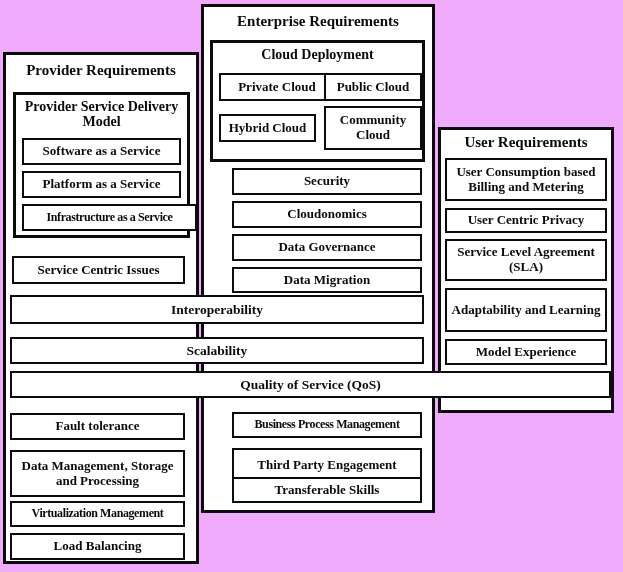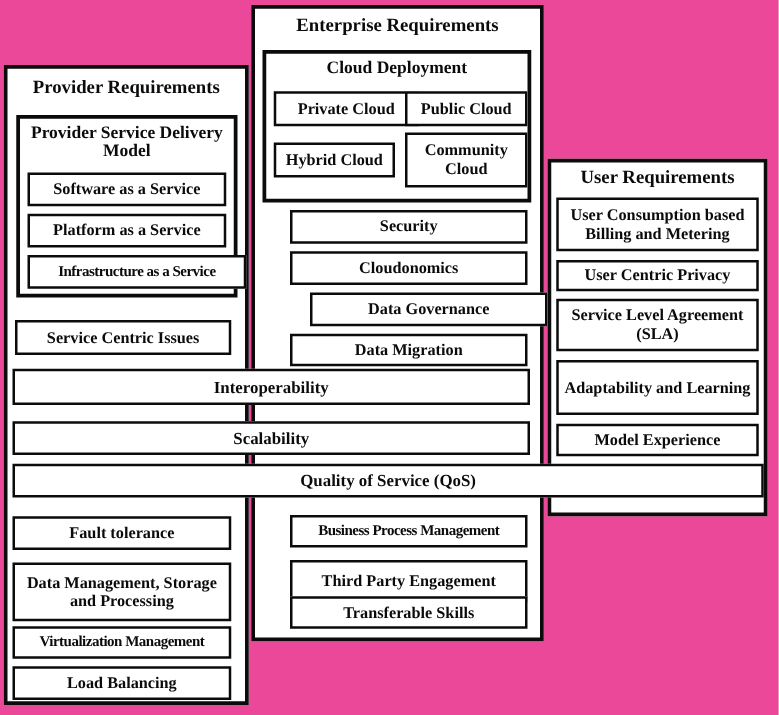--- a/index.html
+++ b/index.html
@@ -1,20 +1,20 @@
 <!DOCTYPE html>
 <html><head>
 <meta charset="utf-8">
 <style>
   html, body { margin: 0; padding: 0; background: #ffffff; }
   #canvas {
     position: relative;
     width: 623px;
     height: 572px;
-    background: #ec4899;
+    background: #f0abfc;
     font-family: "Liberation Serif", "DejaVu Serif", serif;
     font-weight: bold;
     color: #0b0b0b;
     overflow: hidden;
   }
   .cbox {               
     position: absolute;
     box-sizing: border-box;
     border: 3px solid #0b0b0b;
     background: #ffffff;
@@ -79,21 +79,21 @@
   <div class="box nowrap" style="left:10px; top:533px; width:175px; height:27px;">Load Balancing</div>
 
   <div class="cbox" style="left:210px; top:40px; width:215px; height:122px;"></div>
   <div class="title subtitle" style="left:210px; top:47px; width:215px;">Cloud Deployment</div>
   <div class="box nowrap" style="left:219px; top:73px; width:116px; height:28px;">Private Cloud</div>
   <div class="box nowrap" style="left:324px; top:73px; width:98px; height:28px;">Public Cloud</div>
   <div class="box nowrap" style="left:219px; top:114px; width:97px; height:28px;">Hybrid Cloud</div>
   <div class="box" style="left:324px; top:106px; width:98px; height:44px;">Community Cloud</div>
   <div class="box nowrap" style="left:232px; top:168px; width:190px; height:27px;">Security</div>
   <div class="box nowrap" style="left:232px; top:201px; width:190px; height:27px;">Cloudonomics</div>
-  <div class="box nowrap" style="left:232px; top:234px; width:190px; height:27px;margin-left:16px;">Data Governance</div>
+  <div class="box nowrap" style="left:232px; top:234px; width:190px; height:27px;">Data Governance</div>
   <div class="box nowrap" style="left:232px; top:267px; width:190px; height:26px;">Data Migration</div>
   <div class="box nowrap tight" style="left:232px; top:412px; width:190px; height:26px;">Business Process Management</div>
   <div class="box nowrap" style="left:232px; top:448px; width:190px; height:34px;">Third Party Engagement</div>
   <div class="box nowrap" style="left:232px; top:477px; width:190px; height:26px;">Transferable Skills</div>
 
   <div class="box" style="left:445px; top:158px; width:162px; height:43px;">User Consumption based Billing and Metering</div>
   <div class="box nowrap" style="left:445px; top:208px; width:162px; height:25px;">User Centric Privacy</div>
   <div class="box" style="left:445px; top:288px; width:162px; height:44px;">Adaptability and Learning</div>
   <div class="box" style="left:445px; top:239px; width:162px; height:42px;">Service Level Agreement (SLA)</div>
   <div class="box nowrap" style="left:445px; top:339px; width:162px; height:26px;">Model Experience</div>

